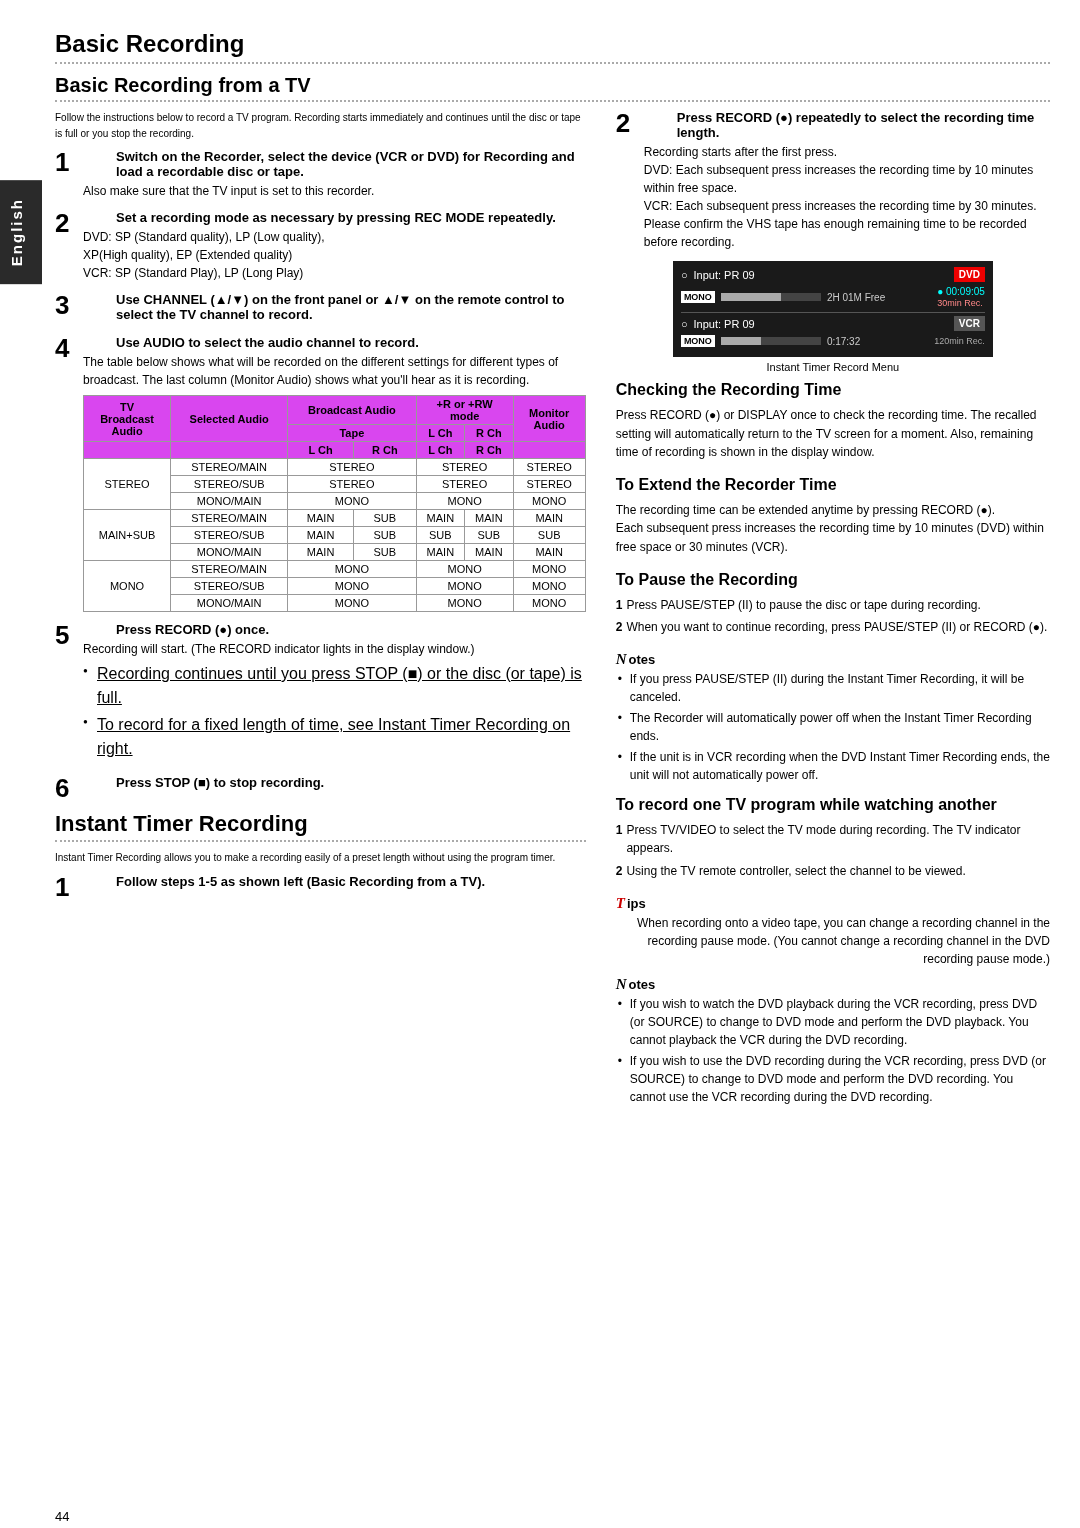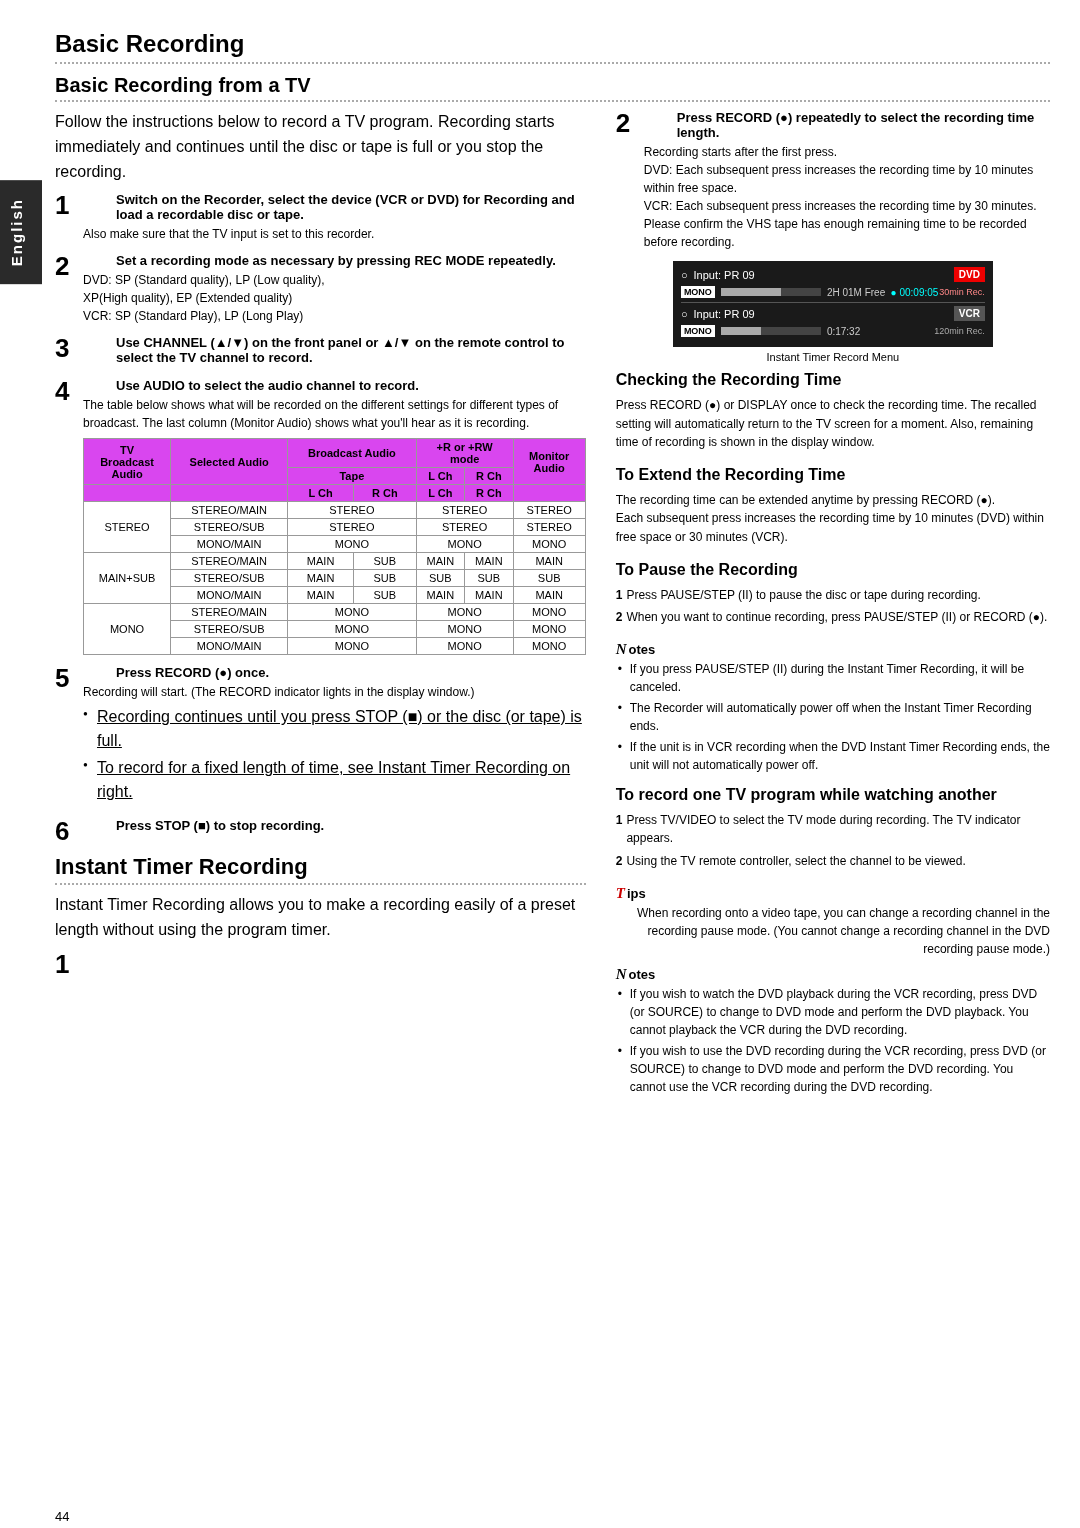--- a/index.html
+++ b/index.html
@@ -270,21 +270,21 @@
       padding-bottom: 4px;
     }
     .secondary-title {
       font-size: 20px;
       font-weight: bold;
       border-bottom: 2px dotted #aaa;
       margin-bottom: 8px;
       padding-bottom: 3px;
     }
     .intro-text {
-      font-size: 16px;
+      font-size: 10px;
       line-height: 1.55;
       margin-bottom: 8px;
     }
     .instant-section-title {
       font-size: 22px;
       font-weight: bold;
       border-bottom: 2px dotted #aaa;
       margin-bottom: 8px;
       padding-bottom: 3px;
     }
@@ -447,20 +447,23 @@
           <div class="step-content">
             <div class="step-title">Press STOP (■) to stop recording.</div>
           </div>
         </div>
 
         <div class="instant-section-title">Instant Timer Recording</div>
         <p class="intro-text">Instant Timer Recording allows you to make a recording easily of a preset length without using the program timer.</p>
 
         <div class="step">
           <div class="step-num">1</div>
+          <div class="step-content">
+            <div class="step-title">Follow steps 1-5 as shown left (Basic Recording from a TV).</div>
+          </div>
         </div>
 
       </div>
 
       <div class="col-right">
 
         <div class="step">
           <div class="step-num">2</div>
           <div class="step-content">
             <div class="step-title">Press RECORD (●) repeatedly to select the recording time length.</div>
@@ -483,21 +486,21 @@
               <div class="menu-right">DVD</div>
             </div>
             <div class="menu-row">
               <div style="display:flex;align-items:center;gap:6px;">
                 <span class="mono-tag">MONO</span>
                 <div class="menu-progress" style="width:100px;">
                   <div class="menu-progress-fill"></div>
                 </div>
                 <span class="free-text">2H 01M Free</span>
               </div>
-              <div style="display:flex;flex-direction:row;align-items:flex-start;gap:1px;">
+              <div style="display:flex;flex-direction:column;align-items:flex-start;gap:1px;">
                 <span style="color:#0ff;font-size:10px;">● 00:09:05</span>
                 <span style="color:#f88;font-size:9px;">30min Rec.</span>
               </div>
             </div>
             <hr class="menu-divider">
 
             <div class="menu-row">
               <div class="menu-left">
                 <span style="color:#fff;font-size:11px;">○</span>
                 <span style="font-size:11px;">Input: PR 09</span>
@@ -519,21 +522,21 @@
           </div>
           <div class="menu-caption">Instant Timer Record Menu</div>
         </div>
 
         <div class="subsection">
           <div class="subsection-title">Checking the Recording Time</div>
           <div class="subsection-body">Press RECORD (●) or DISPLAY once to check the recording time. The recalled setting will automatically return to the TV screen for a moment. Also, remaining time of recording is shown in the display window.</div>
         </div>
 
         <div class="subsection">
-          <div class="subsection-title">To Extend the Recording Time</div>
+          <div class="subsection-title">To Extend the Recorder Time</div>
           <div class="subsection-body">The recording time can be extended anytime by pressing RECORD (●).<br>Each subsequent press increases the recording time by 10 minutes (DVD) within free space or 30 minutes (VCR).</div>
         </div>
 
         <div class="subsection">
           <div class="subsection-title">To Pause the Recording</div>
           <div class="subsection-body">
             <div style="display:flex;gap:4px;margin-bottom:4px;">
               <span style="font-weight:bold;">1</span>
               <span>Press PAUSE/STEP (II) to pause the disc or tape during recording.</span>
             </div>

